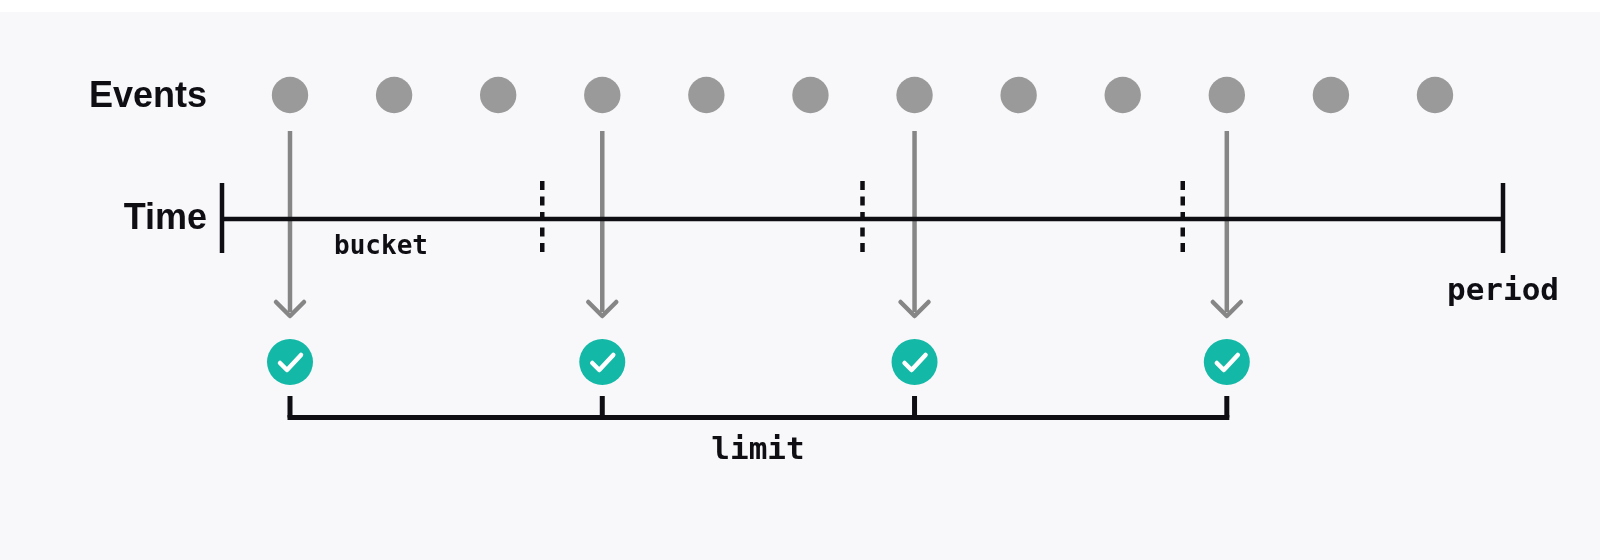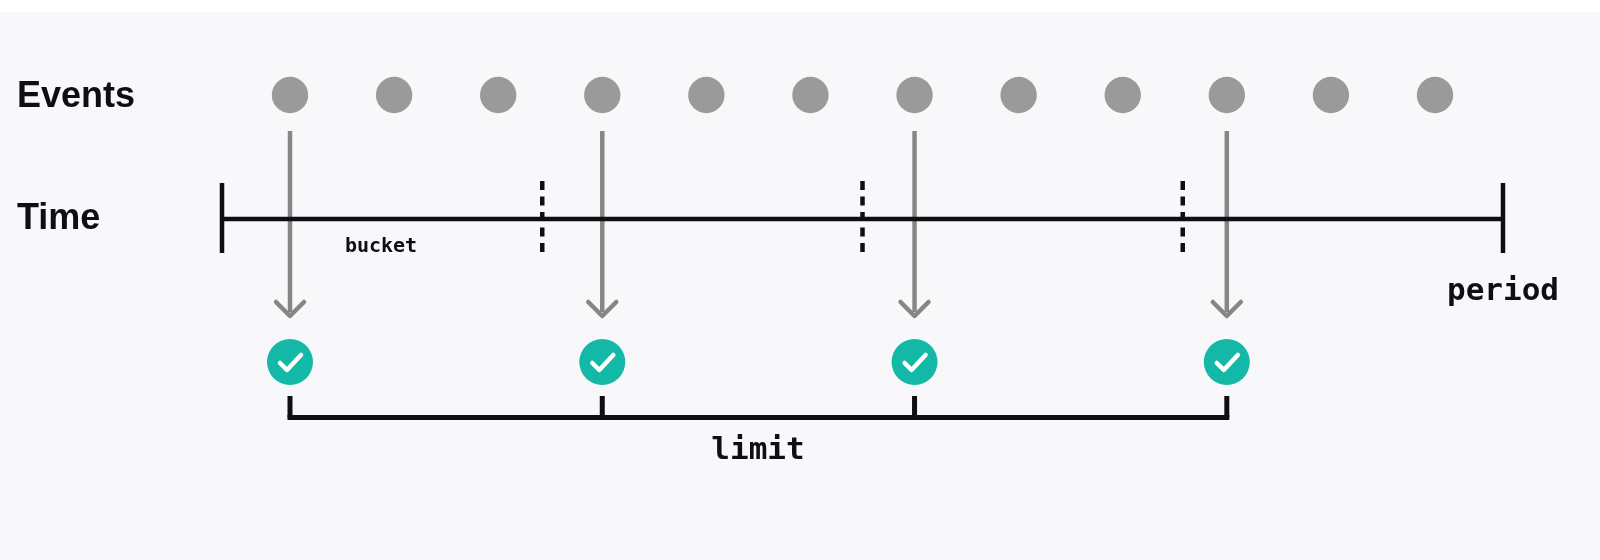--- a/index.html
+++ b/index.html
@@ -23,37 +23,37 @@
   }
   #diagram-svg {
     position: absolute;
     left: 0; top: 0;
   }
   .row-label {
     position: absolute;
     left: 112px;
     transform: translate(-50%, -50%);
     width: 190px;
-    text-align: left;
+    text-align: right;
     font-family: "Liberation Sans", sans-serif;
     font-weight: 700;
     font-size: 36px;
     line-height: 1.08;
     color: #0e0e13;
     white-space: normal;
   }
   .mono-label {
     position: absolute;
     transform: translate(-50%, -50%);
     font-family: "DejaVu Sans Mono", "Liberation Mono", monospace;
     font-weight: 700;
     color: #0e0e13;
     white-space: nowrap;
   }
-  #bucket-label { font-size: 20px; }
+  #bucket-label { font-size: 26px; }
   #period-label { font-size: 31px; }
   #limit-label  { font-size: 31px; }
 </style>
 </head>
 <body>
 
 <div id="canvas">
   <div id="top-strip"></div>
 
   <svg id="diagram-svg" width="1600" height="560" viewBox="0 0 1600 560">

